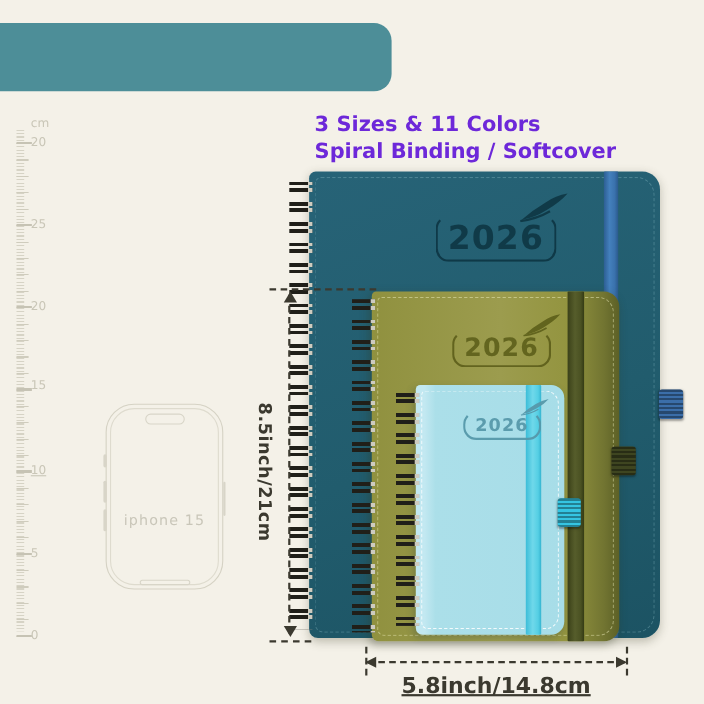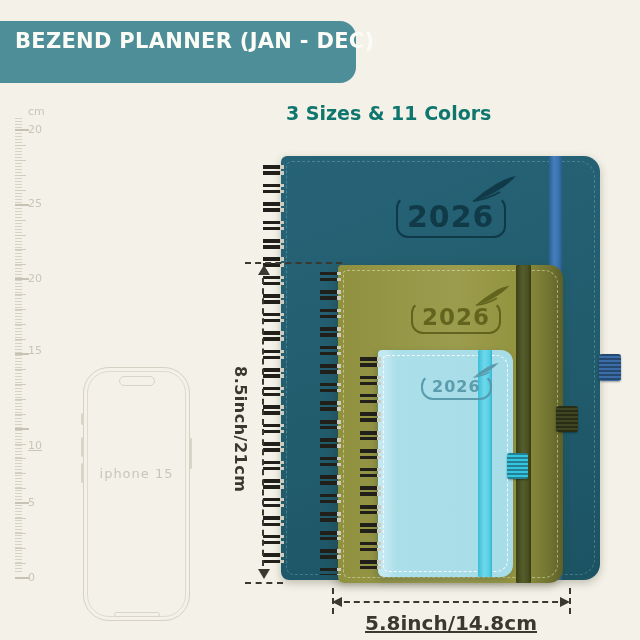--- a/index.html
+++ b/index.html
@@ -13,45 +13,45 @@
   
   .banner{
     left:0; top:21px; width:356px; height:62px;
     background:#4d8e98; border-radius:0 16px 16px 0;
     color:#fcfcf7; padding:8px 0 0 15px; box-sizing:border-box;
   }
   .banner-title{font-size:21px; font-weight:700; letter-spacing:.3px; white-space:nowrap;}
   .banner-sub{font-size:12.5px; margin-top:4px; color:#eaf2f1;}
 
   
-  .headline{left:286px; top:101px; color:#0f766e; font-weight:600;}
+  .headline{left:286px; top:101px; color:#6d28d9; font-weight:600;}
   .headline div{font-size:19px; line-height:25px; white-space:nowrap;}
 
   
   .ticks-mm{left:15px; top:118px; width:7px; height:456px;
     background:repeating-linear-gradient(to bottom,#d6d3c5 0,#d6d3c5 1px,transparent 1px,transparent 3px);}
   .ticks-cm{left:15px; top:130px; width:11px; height:449px;
     background:repeating-linear-gradient(to bottom,#cfccbd 0,#cfccbd 1px,transparent 1px,transparent 14.93px);}
   .ticks-5cm{left:15px; top:129px; width:14px; height:451px;
     background:repeating-linear-gradient(to bottom,#c6c3b4 0,#c6c3b4 2px,transparent 2px,transparent 74.67px);}
   .ruler-labels span{
     position:absolute; left:28px; width:22px; font-size:11px; color:#c9c6b7;
   }
   .ruler-labels span:nth-child(1){top:105px;}
   .ruler-labels span:nth-child(2){top:123px;}
   .ruler-labels span:nth-child(3){top:197px;}
   .ruler-labels span:nth-child(4){top:272px;}
   .ruler-labels span:nth-child(5){top:344px;}
-  .ruler-labels span:nth-child(6){top:439px;text-decoration:underline;}
+  .ruler-labels span:nth-child(6){top:421px;text-decoration:underline;}
   .ruler-labels span:nth-child(7){top:496px;}
   .ruler-labels span:nth-child(8){top:571px;}
 
   
   .phone{
-    left:83px; top:367px; width:107px; height:254px;
+    left:96px; top:367px; width:107px; height:169px;
     border:1.5px solid #d5d2c4; border-radius:26px; box-sizing:border-box;
   }
   .phone-inner{
     position:absolute; inset:3px; border:1px solid #dedbce; border-radius:22px;
   }
   .phone-island{
     position:absolute; left:50%; transform:translateX(-50%); top:8px;
     width:36px; height:10px; border:1.5px solid #d8d5c8; border-radius:6px; box-sizing:border-box;
   }
   .phone-label{
@@ -168,25 +168,25 @@
     left:358px; top:611px; width:186px; text-align:center;
     font-size:20px; font-weight:600; color:#3b392f;text-decoration:underline;
   }
 </style>
 </head>
 <body>
 
 <div id="stage">
 
   <div class="abs banner">
-    <div class="banner-title">BEZEND PLANNER (JAN - DEC)</div>
   </div>
 
   <div class="abs headline">
     <div>3 Sizes &amp; 11 Colors</div>
+    <div>Spiral Binding / Softcover</div>
   </div>
 
   <div class="abs ticks-mm"></div>
   <div class="abs ticks-cm"></div>
   <div class="abs ticks-5cm"></div>
   <div class="ruler-labels">
     <span>cm</span>
     <span>20</span>
     <span>25</span>
     <span>20</span>

